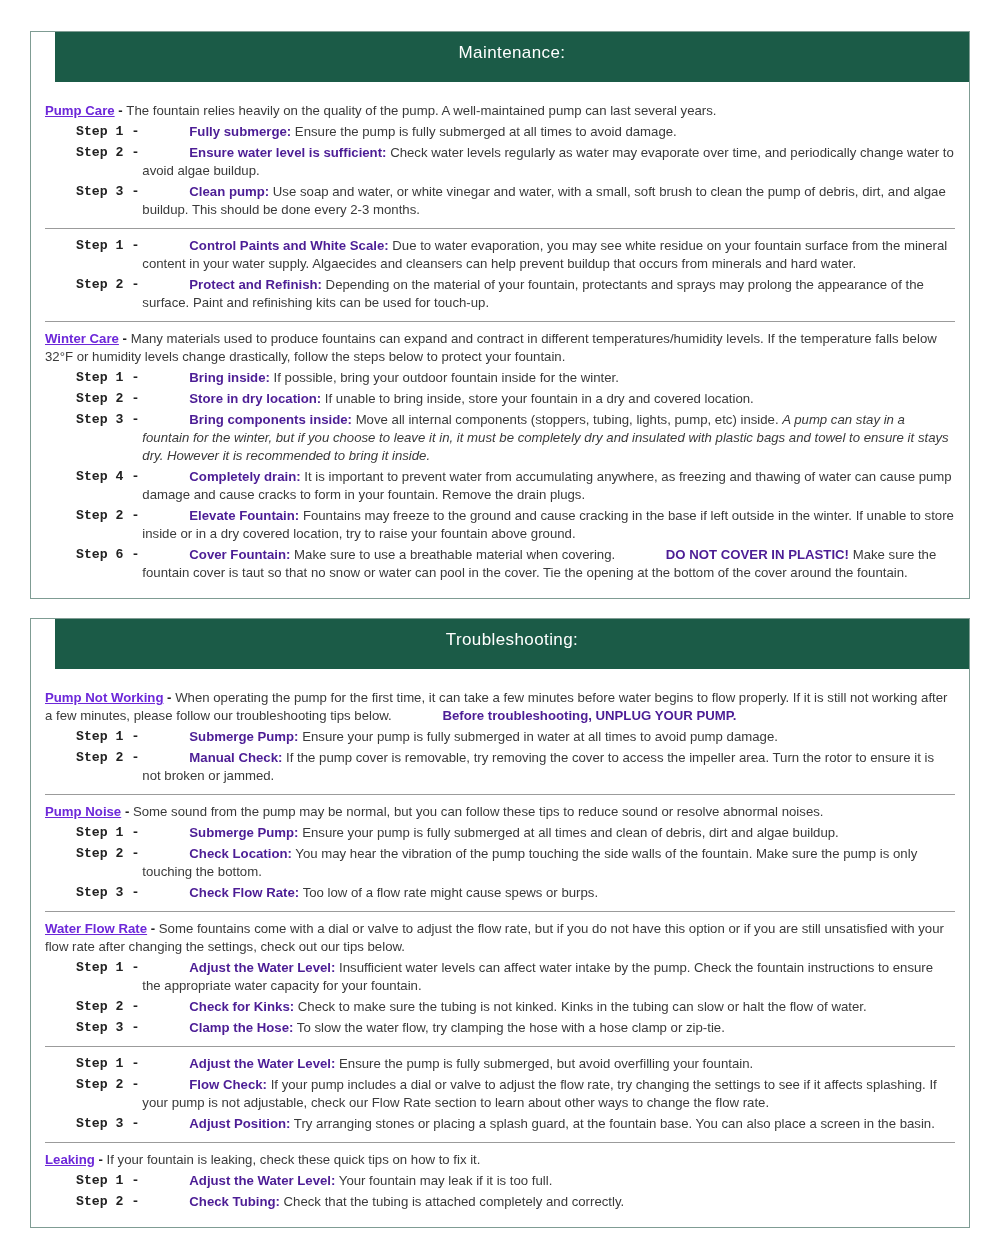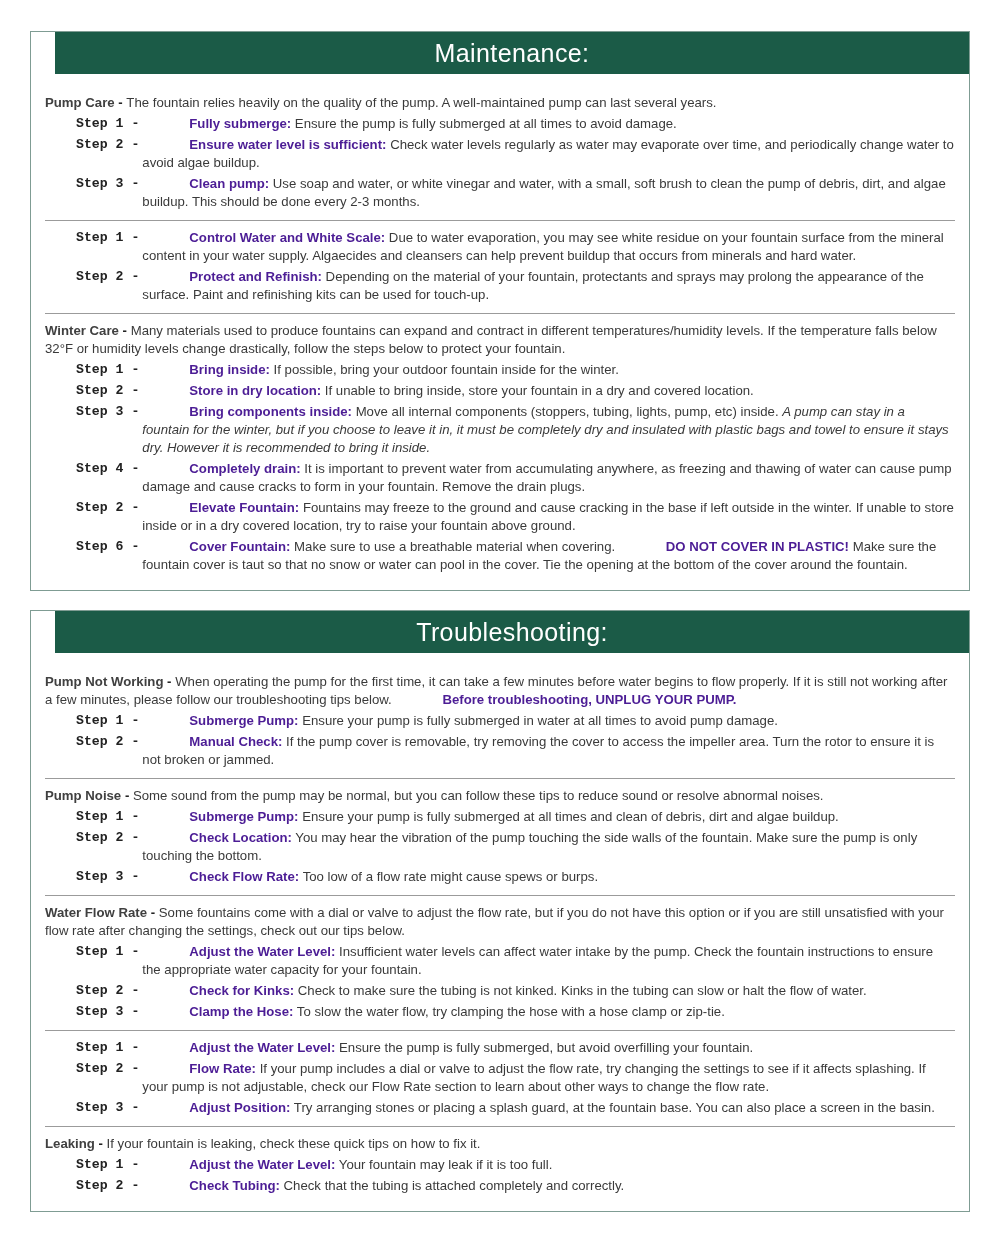--- a/index.html
+++ b/index.html
@@ -20,38 +20,39 @@
   }
   .section-box {
     border: 1px solid #7f9c93;
     background: #ffffff;
     margin-bottom: 19px;
   }
   .section-header {
     background: #1b5b47;
     color: #ffffff;
     text-align: center;
-    height: 42px;
+    height: 50px;
     line-height: 42px;
-    font-size: 25px;
+    font-size: 17px;
     letter-spacing: 0.4px;
     font-weight: 400;
     margin-left: 24px;
   }
   .section-content {
     padding: 20px 14px 16px 14px;
   }
   .topic-intro {
     margin: 0;
     font-size: 13.2px;
     line-height: 18px;
   }
   .topic-name {
     font-weight: bold;
-    color: #404040;
+    text-decoration: underline;
+    color: #6d28d9;
   }
   .topic-dash {
     font-weight: bold;
     color: #222222;
   }
   .steps {
     margin-top: 2px;
   }
   .step {
     display: flex;
@@ -102,21 +103,21 @@
                 <span class="step-label">Step 3 -</span>
                 <span class="step-body"><span class="seg-b">Clean pump:</span><span class="seg-n"> Use soap and water, or white vinegar and water, with a small, soft brush to clean the pump of debris, dirt, and algae buildup. This should be done every 2-3 months.</span></span>
               </div>
             </div>
           </div>
           <hr class="divider">
           <div class="topic">
             <div class="steps">
               <div class="step">
                 <span class="step-label">Step 1 -</span>
-                <span class="step-body"><span class="seg-b">Control Water and White Scale:</span><span class="seg-n"> Due to water evaporation, you may see white residue on your fountain surface from the mineral content in your water supply. Algaecides and cleansers can help prevent buildup that occurs from minerals and hard water.</span></span>
+                <span class="step-body"><span class="seg-b">Control Paints and White Scale:</span><span class="seg-n"> Due to water evaporation, you may see white residue on your fountain surface from the mineral content in your water supply. Algaecides and cleansers can help prevent buildup that occurs from minerals and hard water.</span></span>
               </div>
               <div class="step">
                 <span class="step-label">Step 2 -</span>
                 <span class="step-body"><span class="seg-b">Protect and Refinish:</span><span class="seg-n"> Depending on the material of your fountain, protectants and sprays may prolong the appearance of the surface. Paint and refinishing kits can be used for touch-up.</span></span>
               </div>
             </div>
           </div>
           <hr class="divider">
           <div class="topic">
             <p class="topic-intro"><span class="topic-name">Winter Care</span><span class="topic-dash"> - </span><span class="seg-n">Many materials used to produce fountains can expand and contract in different temperatures/humidity levels. If the temperature falls below 32°F or humidity levels change drastically, follow the steps below to protect your fountain.</span></p>
@@ -203,21 +204,21 @@
           </div>
           <hr class="divider">
           <div class="topic">
             <div class="steps">
               <div class="step">
                 <span class="step-label">Step 1 -</span>
                 <span class="step-body"><span class="seg-b">Adjust the Water Level:</span><span class="seg-n"> Ensure the pump is fully submerged, but avoid overfilling your fountain.</span></span>
               </div>
               <div class="step">
                 <span class="step-label">Step 2 -</span>
-                <span class="step-body"><span class="seg-b">Flow Rate:</span><span class="seg-n"> If your pump includes a dial or valve to adjust the flow rate, try changing the settings to see if it affects splashing. If your pump is not adjustable, check our Flow Rate section to learn about other ways to change the flow rate.</span></span>
+                <span class="step-body"><span class="seg-b">Flow Check:</span><span class="seg-n"> If your pump includes a dial or valve to adjust the flow rate, try changing the settings to see if it affects splashing. If your pump is not adjustable, check our Flow Rate section to learn about other ways to change the flow rate.</span></span>
               </div>
               <div class="step">
                 <span class="step-label">Step 3 -</span>
                 <span class="step-body"><span class="seg-b">Adjust Position:</span><span class="seg-n"> Try arranging stones or placing a splash guard, at the fountain base. You can also place a screen in the basin.</span></span>
               </div>
             </div>
           </div>
           <hr class="divider">
           <div class="topic">
             <p class="topic-intro"><span class="topic-name">Leaking</span><span class="topic-dash"> - </span><span class="seg-n">If your fountain is leaking, check these quick tips on how to fix it.</span></p>

